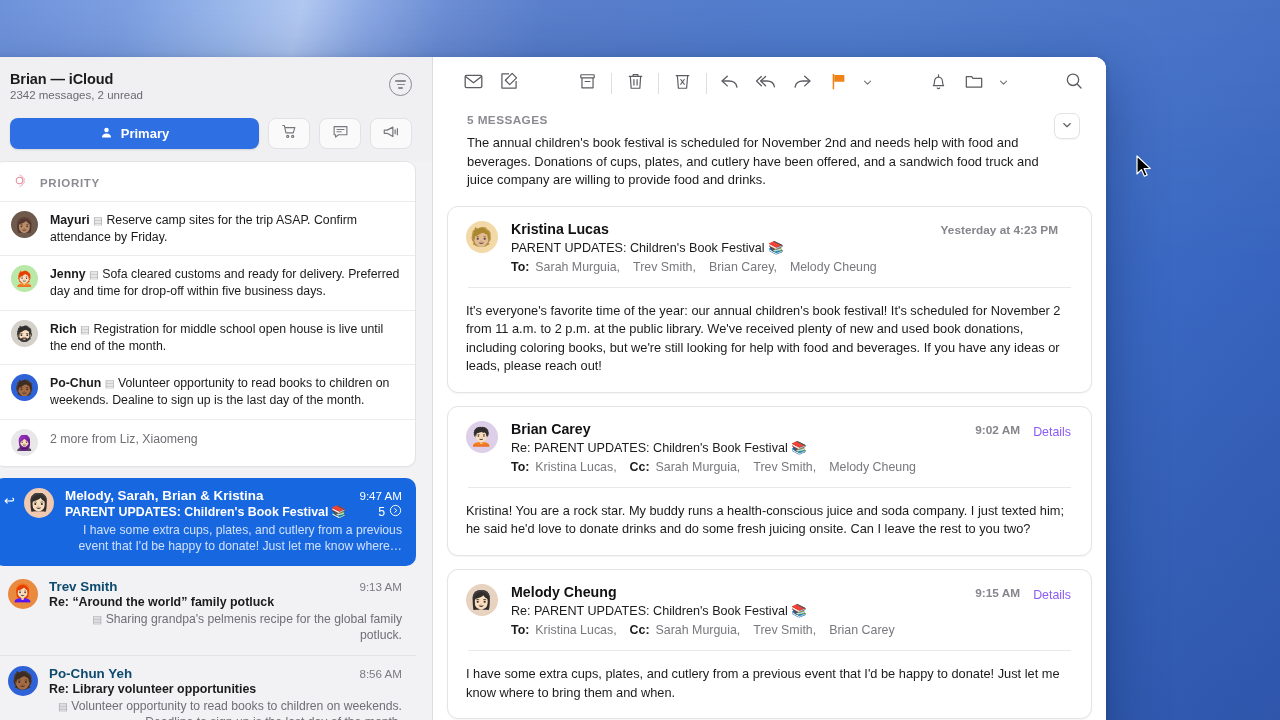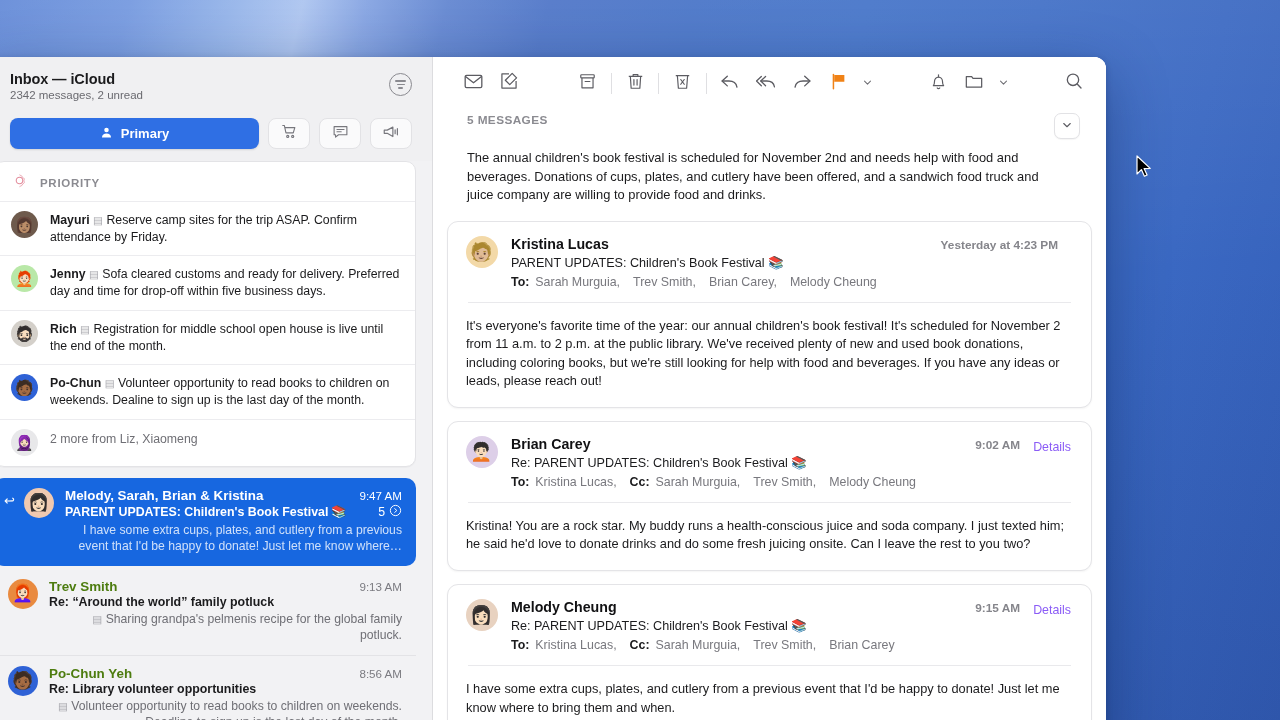--- a/index.html
+++ b/index.html
@@ -190,21 +190,21 @@
   .msg-row.selected .m-from,
   .msg-row.selected .m-time,
   .msg-row.selected .m-subject { color: #fff; }
   .msg-row.selected .m-preview { color: #cfe0fa; }
   .reply-arrow {
     position: absolute; left: 10px; top: 16px;
     color: #ffffff; font-size: 13px; line-height: 1;
   }
   .m-body { flex: 1 1 auto; min-width: 0; text-align: right; }
   .m-top { display: flex; align-items: baseline; justify-content: space-between; gap: 8px; }
-  .m-from { font-size: 13.4px; font-weight: bold; color: #4d7c0f; }
+  .m-from { font-size: 13.4px; font-weight: bold; color: #0c4a6e; }
   .m-time { font-size: 11.6px; color: #7b7b81; flex: 0 0 auto; }
   .m-sub-line { display:flex; align-items:center; justify-content: space-between; gap: 8px; margin-top: 1px;}
   .m-subject { font-size: 12.4px; font-weight: bold; color: #1b1b1d; }
   .m-count { font-size: 12.3px; display: flex; align-items: center; gap: 4px; flex: 0 0 auto;}
   .m-preview {
     font-size: 12.2px; line-height: 1.35; color: #6f6f75; margin-top: 2px;
   }
   .summ-ico { color: #a4a4aa; font-size: 10.5px; }
 
   
@@ -235,21 +235,21 @@
 
   .summary-zone {
     padding: 4px 26px 16px 34px;
     display: flex;
     align-items: flex-start;
     gap: 10px;
   }
   .summary-main { flex: 1 1 auto; }
   .summary-label {
     font-size: 11.8px; font-weight: 600; letter-spacing: 0.4px;
-    color: #8b8b91; margin-bottom: 22px;
+    color: #8b8b91; margin-bottom: 7px;
   }
   .summary-text {
     font-size: 12.9px; line-height: 1.44; color: #1b1b1d;
   }
   .chev-btn {
     width: 26px; height: 26px; border-radius: 7px;
     background: #fff; border: 1px solid #e2e2e5;
     display:flex; align-items:center; justify-content:center;
     color: #5c5c62; flex: 0 0 auto;
     box-shadow: 0 1px 1px rgba(0,0,0,0.04);
@@ -296,21 +296,21 @@
 <body>
 
 <div id="wallpaper"></div>
 
 <div id="mail-window">
 
   <div id="sidebar">
 
     <div class="sidebar-header">
       <div>
-        <div class="sidebar-title">Inbox — iCloud</div>
+        <div class="sidebar-title">Brian — iCloud</div>
         <div class="sidebar-subtitle">2342 messages, 2 unread</div>
       </div>
       <div class="filter-btn">
         <i></i>
           <i></i>
           <i></i>
       </div>
     </div>
 
     <div class="category-row">

